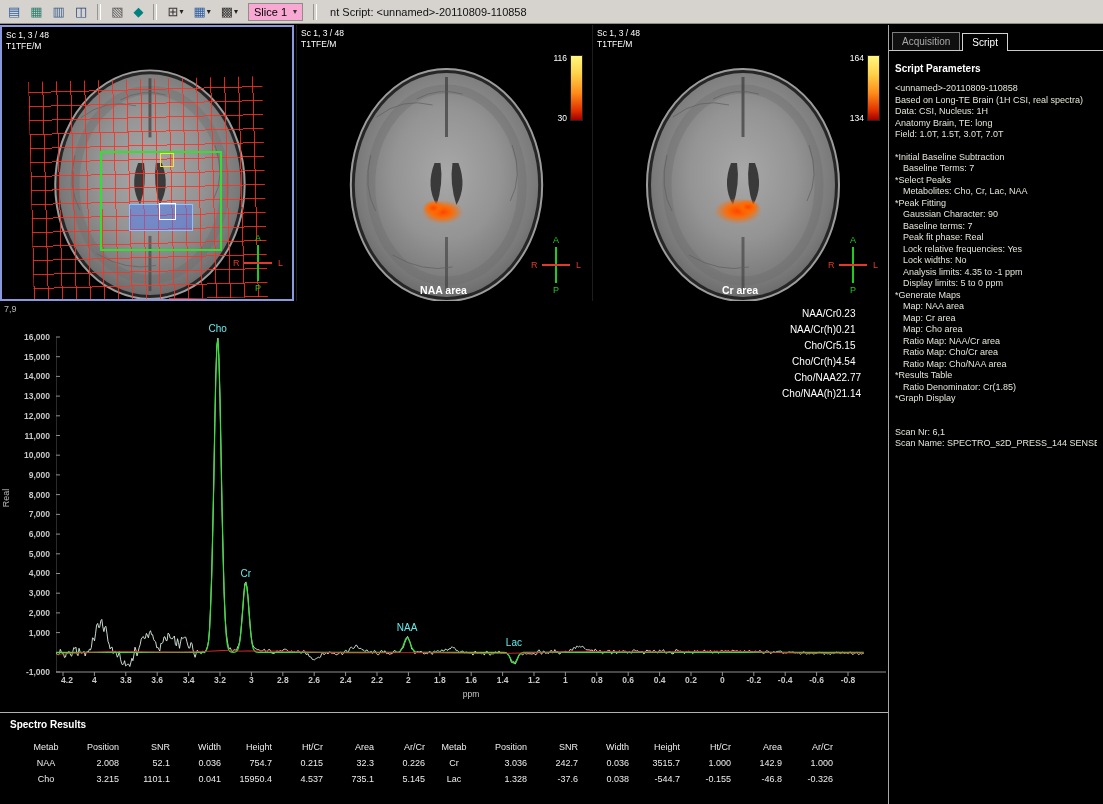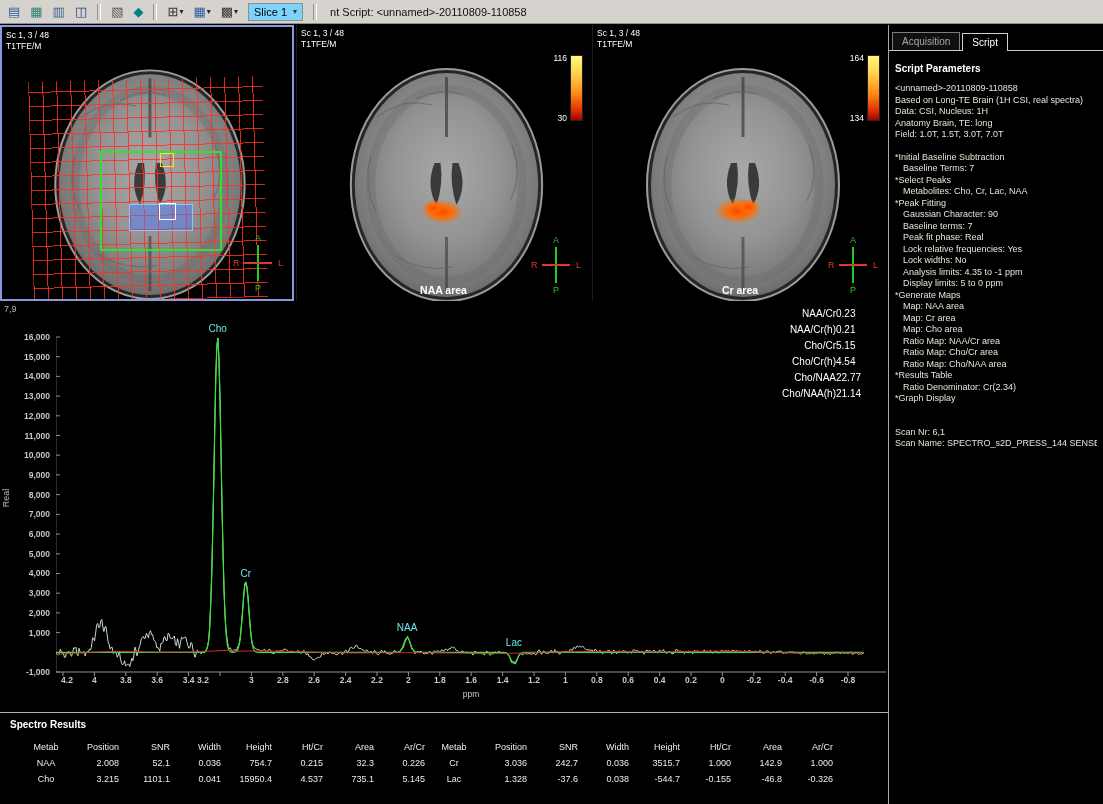--- a/index.html
+++ b/index.html
@@ -7,21 +7,21 @@
        font-family:"Liberation Sans", sans-serif;}
   
   .toolbar{position:absolute;left:0;top:0;width:1103px;height:24px;background:#d6d3ce;
            border-bottom:1px solid #8f8d88;display:flex;align-items:center;padding:0 3px;box-sizing:border-box;}
   .tb-icons{display:flex;align-items:center;}
   .tb-btn{display:inline-flex;align-items:center;height:19px;padding:0 3px;margin:0 1px;border:1px solid transparent;}
   .tb-glyph{font-size:13px;line-height:13px;}
   .tb-arrow{font-size:8px;color:#222;margin-left:1px;}
   .tb-sep{width:2px;height:16px;margin:0 5px;border-left:1px solid #979590;border-right:1px solid #fff;}
   .combo{display:inline-flex;align-items:center;font-size:11px;color:#000;padding:2px 5px;margin:0 5px;
-         border:1px solid #8f8d88;background:#7dd3fc;}
+         border:1px solid #8f8d88;background:#f9a8d4;}
   .combo .arr{font-size:8px;margin-left:6px;color:#333;}
   .script-title{font-size:11px;color:#111;margin-left:8px;white-space:nowrap;}
   
   .panel{position:absolute;top:25px;height:276px;background:#000;overflow:hidden;box-sizing:border-box;}
   #panel1{left:0;width:294px;border:2px solid #8a99dd;}
   #panel2{left:296px;width:294px;border-left:1px solid #1d1d1d;}
   #panel3{left:592px;width:295px;border-left:1px solid #1d1d1d;}
   .brain{position:absolute;left:0;top:0;width:100%;height:100%;}
   .corner{position:absolute;left:4px;top:3px;font-size:8.5px;color:#fff;line-height:10.5px;z-index:5;}
   .caption{position:absolute;left:0;right:0;bottom:5px;text-align:center;font-size:10.5px;font-weight:bold;color:#fff;z-index:5;}
@@ -256,21 +256,21 @@
         <div class="sline ind">Analysis limits: 4.35 to -1 ppm</div>
         <div class="sline ind">Display limits: 5 to 0 ppm</div>
         <div class="sline">*Generate Maps</div>
         <div class="sline ind">Map: NAA area</div>
         <div class="sline ind">Map: Cr area</div>
         <div class="sline ind">Map: Cho area</div>
         <div class="sline ind">Ratio Map: NAA/Cr area</div>
         <div class="sline ind">Ratio Map: Cho/Cr area</div>
         <div class="sline ind">Ratio Map: Cho/NAA area</div>
         <div class="sline">*Results Table</div>
-        <div class="sline ind">Ratio Denominator: Cr(2.34)</div>
+        <div class="sline ind">Ratio Denominator: Cr(1.85)</div>
         <div class="sline">*Graph Display</div>
         <div class="sline blank"></div>
         <div class="sline blank"></div>
         <div class="sline">Scan Nr: 6,1</div>
         <div class="sline">Scan Name: SPECTRO_s2D_PRESS_144 SENSE</div>
       </div>
   </div>
 </div>
 
 <div class="spectrum">
@@ -348,21 +348,21 @@
       <text x="189.7" y="276.0" fill="#66e8e8" font-size="10" text-anchor="middle" font-family="Liberation Sans, sans-serif">Cr</text>
       <text x="351.1" y="330.4" fill="#66e8e8" font-size="10" text-anchor="middle" font-family="Liberation Sans, sans-serif">NAA</text>
       <text x="457.9" y="345.3" fill="#66e8e8" font-size="10" text-anchor="middle" font-family="Liberation Sans, sans-serif">Lac</text>
     </svg>
   <div class="xticks">
       <div class="xtick" style="left: 54px;">4.2</div>
       <div class="xtick" style="left: 81.4px;">4</div>
       <div class="xtick" style="left: 112.8px;">3.8</div>
       <div class="xtick" style="left: 144.2px;">3.6</div>
       <div class="xtick" style="left: 175.6px;">3.4</div>
-      <div class="xtick" style="left: 190px;">3.2</div>
+      <div class="xtick" style="left: 207px;">3.2</div>
       <div class="xtick" style="left: 238.4px;">3</div>
       <div class="xtick" style="left: 269.8px;">2.8</div>
       <div class="xtick" style="left: 301.2px;">2.6</div>
       <div class="xtick" style="left: 332.6px;">2.4</div>
       <div class="xtick" style="left: 364px;">2.2</div>
       <div class="xtick" style="left: 395.4px;">2</div>
       <div class="xtick" style="left: 426.8px;">1.8</div>
       <div class="xtick" style="left: 458.2px;">1.6</div>
       <div class="xtick" style="left: 489.6px;">1.4</div>
       <div class="xtick" style="left: 521px;">1.2</div>

